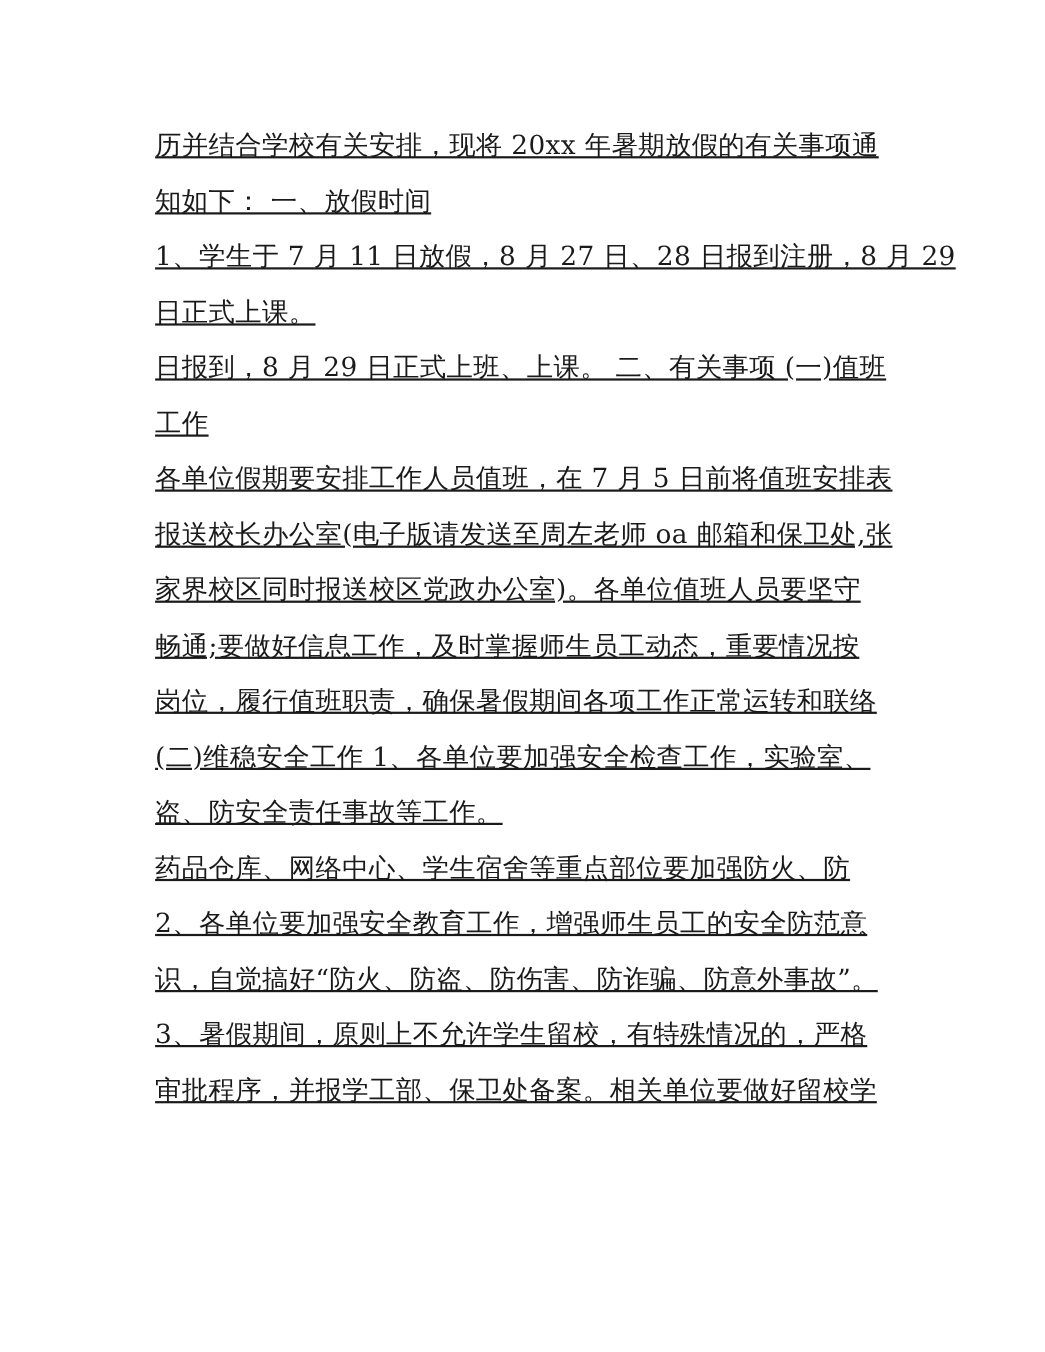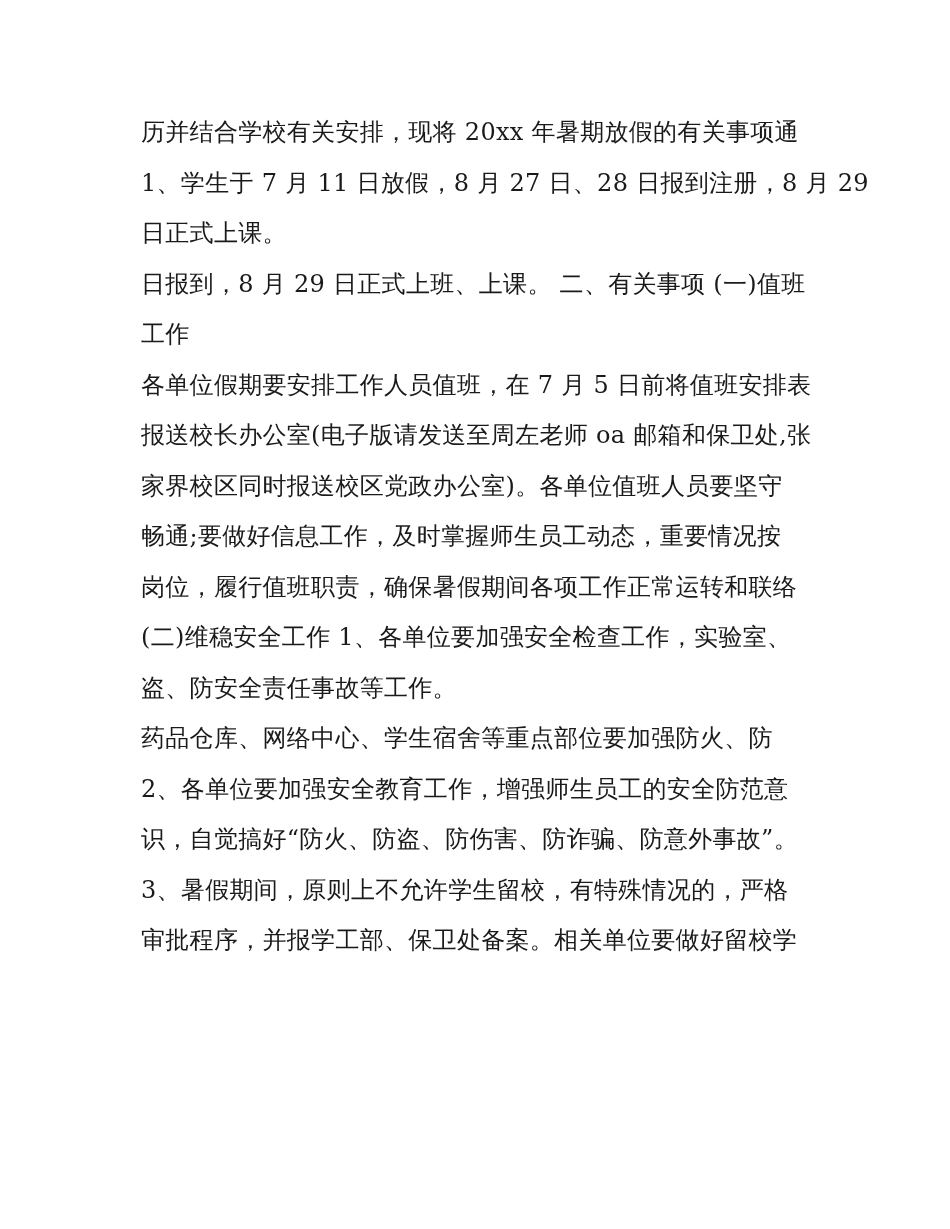--- a/index.html
+++ b/index.html
@@ -28,28 +28,30 @@
       width: 690px;
     }
     .line {
       height: 50.5px;
       line-height: 50.5px;
       font-family: "DejaVu Serif", "Liberation Serif", serif;
       font-size: 24px;
       color: #1a1a1a;
       white-space: nowrap;
       letter-spacing: 0.3px;
+      text-decoration: underline;
     }
   </style>
 </head>
 <body>
 
 <div class="page">
   <div class="content">
     <div class="line">历并结合学校有关安排，现将 20xx 年暑期放假的有关事项通</div>
+    <div class="line">知如下： 一、放假时间</div>
     <div class="line">1、学生于 7 月 11 日放假，8 月 27 日、28 日报到注册，8 月 29</div>
     <div class="line">日正式上课。</div>
     <div class="line">日报到，8 月 29 日正式上班、上课。 二、有关事项 (一)值班</div>
     <div class="line">工作</div>
     <div class="line">各单位假期要安排工作人员值班，在 7 月 5 日前将值班安排表</div>
     <div class="line">报送校长办公室(电子版请发送至周左老师 oa 邮箱和保卫处,张</div>
     <div class="line">家界校区同时报送校区党政办公室)。各单位值班人员要坚守</div>
     <div class="line">畅通;要做好信息工作，及时掌握师生员工动态，重要情况按</div>
     <div class="line">岗位，履行值班职责，确保暑假期间各项工作正常运转和联络</div>
     <div class="line">(二)维稳安全工作 1、各单位要加强安全检查工作，实验室、</div>

